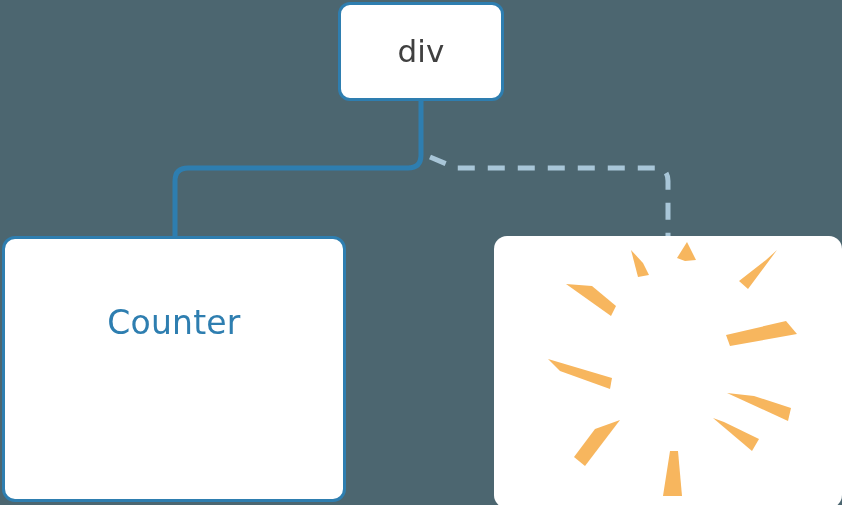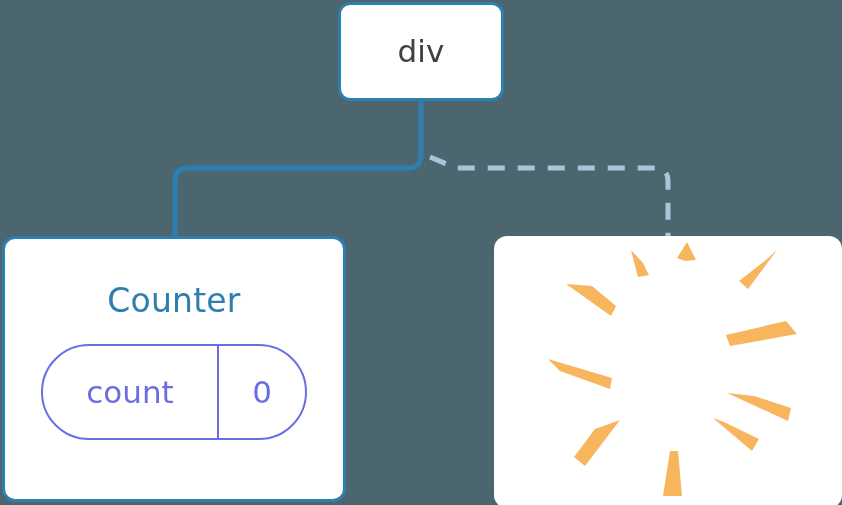--- a/index.html
+++ b/index.html
@@ -62,21 +62,21 @@
     height: 266px;
     border: 3px solid #2e7eb0;
     border-radius: 13px;
     display: flex;
     flex-direction: column;
     align-items: center;
   }
   .node-counter .node-title {
     font-size: 33px;
     color: #2e7eb0;
-    margin-top: 45px;
+    margin-top: 67px;
     line-height: 1;
     letter-spacing: 0.2px;
   }
 
   
   .state-pill {
     margin-top: 27px;
     width: 266px;
     height: 96px;
     border: 2px solid #6a6ee2;
@@ -129,24 +129,20 @@
     <path id="dashed-edge" fill="none" stroke="#a8c6d8" stroke-width="5" stroke-linecap="butt" stroke-dasharray="17 13" d="M430,157 L456,168 L655,168 Q668,168 668,181 L668,238"></path>
   </svg>
 
   <div class="node node-root">
     <span class="node-title">div</span>
   </div>
 
   <div class="node node-counter">
     <span class="node-title">Counter</span>
 
-    <div class="state-pill">
-      <span class="state-key">count</span>
-      <span class="state-val">0</span>
-    </div>
   </div>
 
   <div class="node node-placeholder">
     <svg class="burst" id="burst-svg" viewBox="0 0 348 272" width="348" height="272" xmlns="http://www.w3.org/2000/svg">
         <polygon points="183,22 193,6 202,24 191,25" fill="#f7b65e"></polygon>
         <polygon points="149,27 137,14 144,41 155,39" fill="#f7b65e"></polygon>
         <polygon points="272,24 283,14 254,53 245,45" fill="#f7b65e"></polygon>
         <polygon points="98,50 72,48 117,80 122,70" fill="#f7b65e"></polygon>
         <polygon points="292,85 232,99 236,110 303,98" fill="#f7b65e"></polygon>
         <polygon points="66,135 54,123 118,142 116,153" fill="#f7b65e"></polygon>

